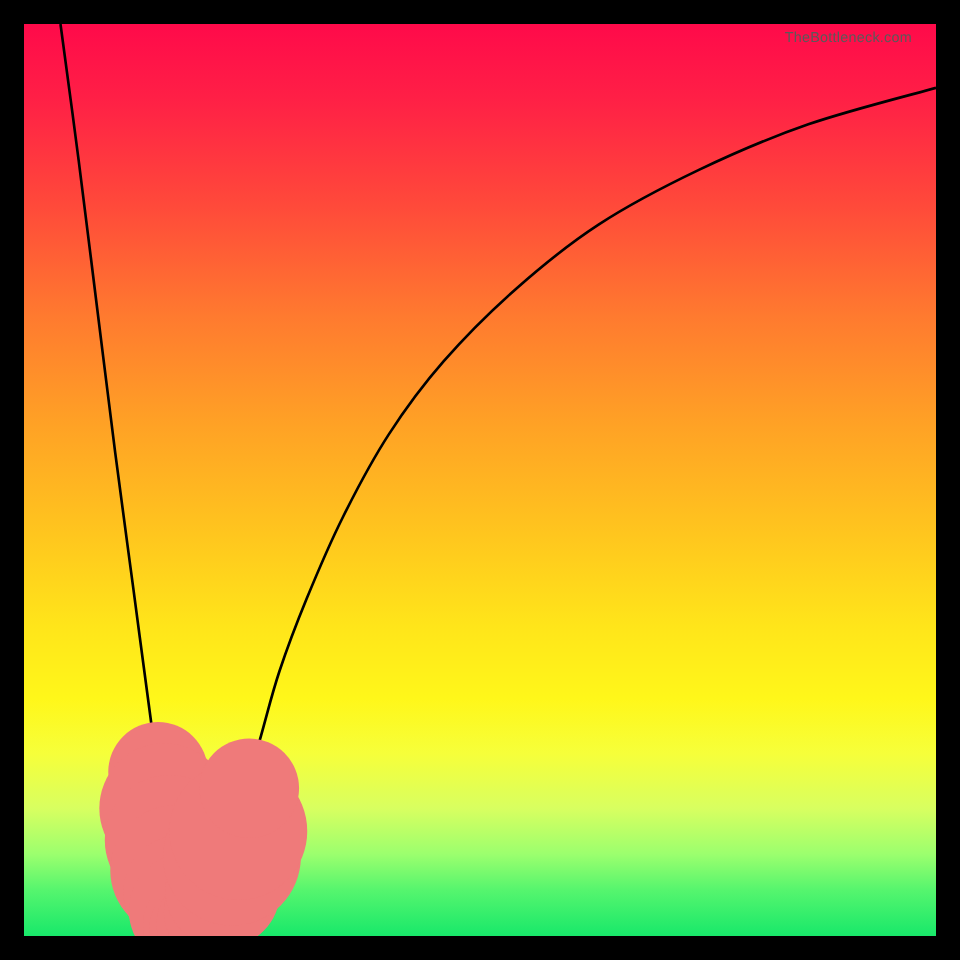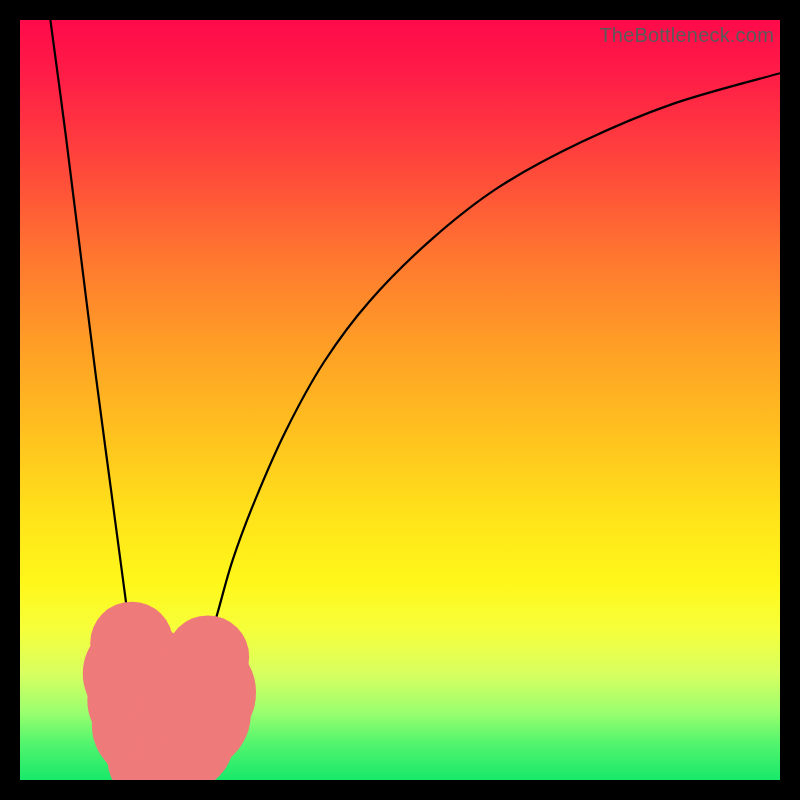--- a/index.html
+++ b/index.html
@@ -27,23 +27,23 @@
       #fff71a 74%,
       #f6ff3a 80%,
       #d8ff60 86%,
       #9cff6e 91%,
       #55f56e 95%,
       #18e86a 100%);
   }
   .watermark {
     position: absolute;
     top: 4px;
-    right: 6px;
+    right: 20px;
     color: #5a5a5a;
-    font-size: 20px;
+    font-size: 12px;
     font-weight: 500;
     letter-spacing: 0.2px;
     z-index: 5;
   }
   svg.curve {
     position: absolute;
     left: 0; top: 0;
     width: 760px; height: 760px;
   }
   .curve-path {

